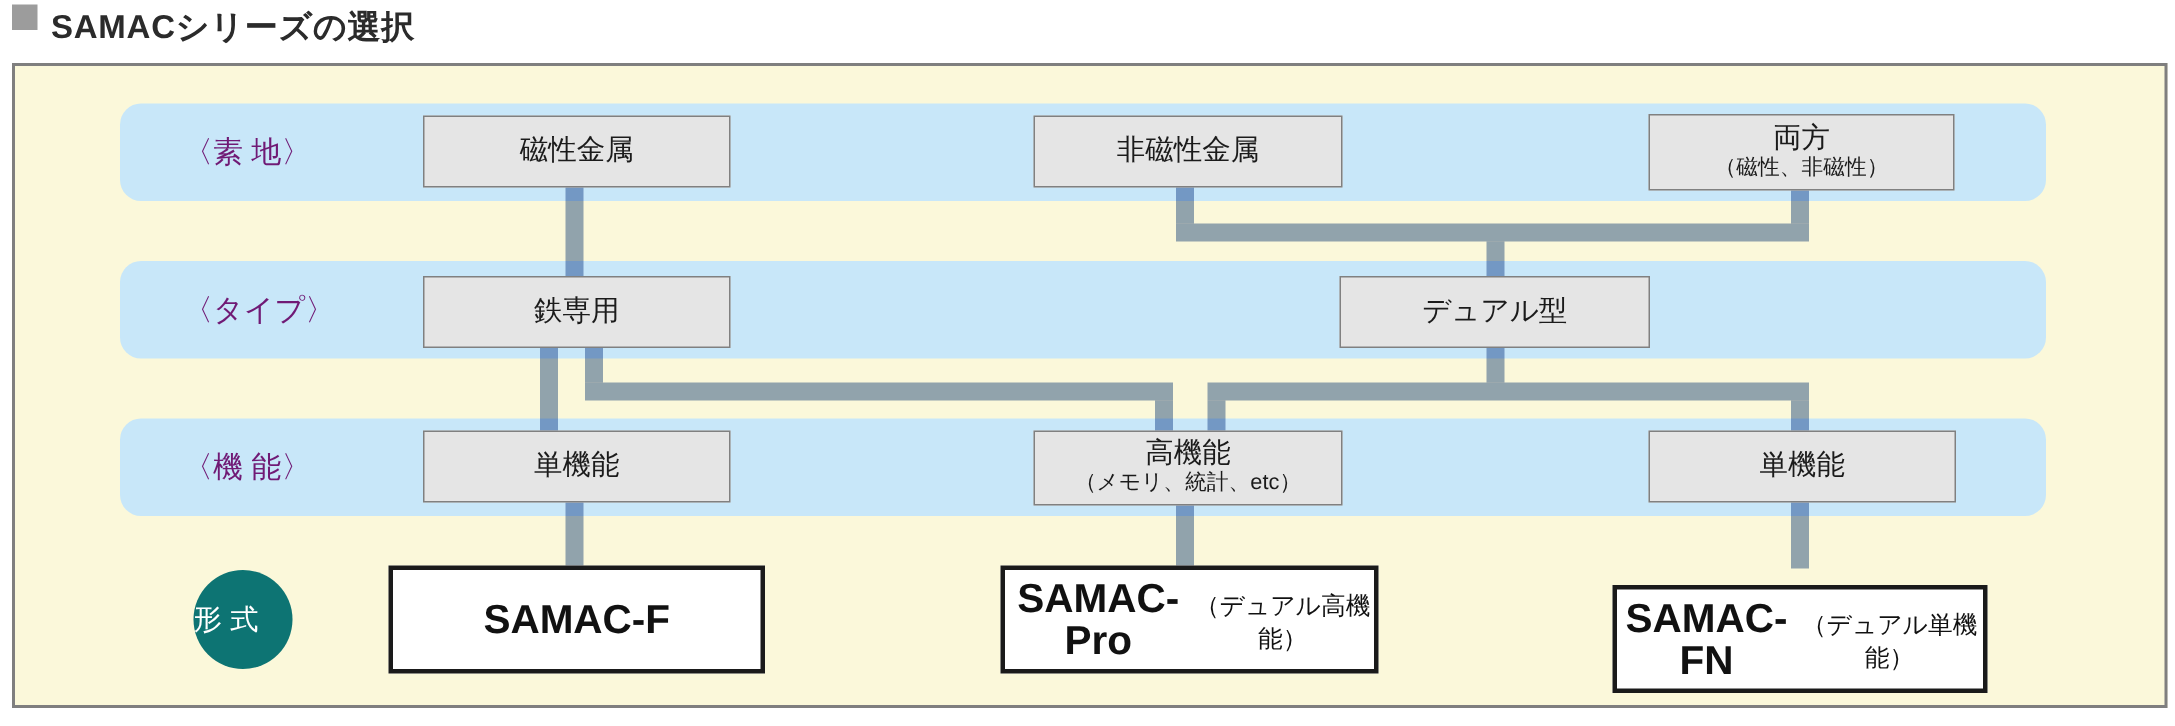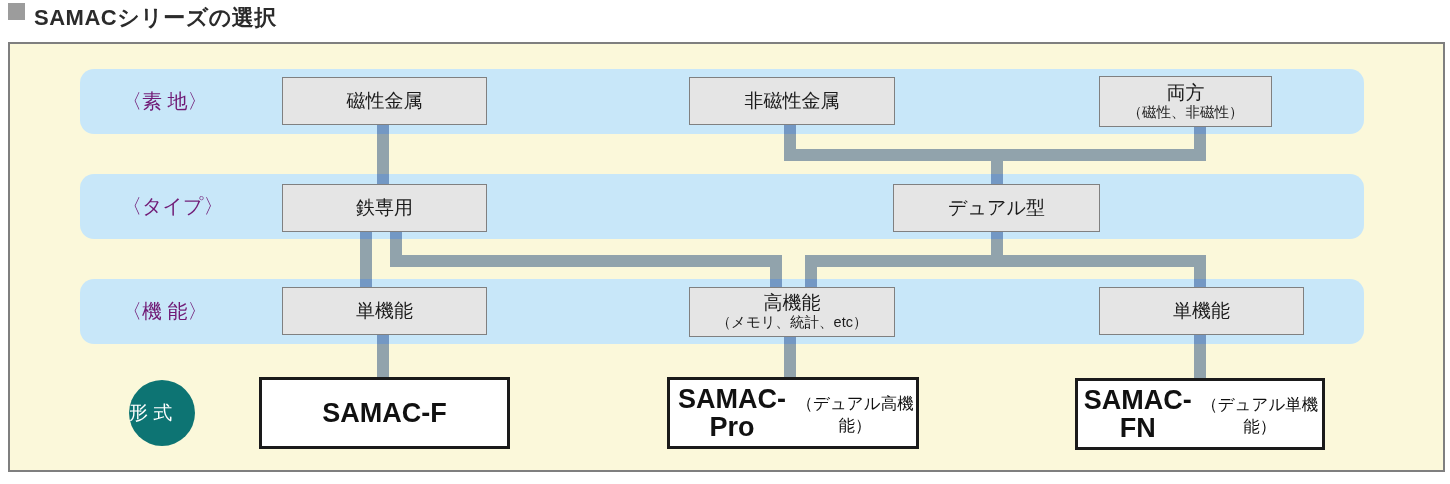--- a/index.html
+++ b/index.html
@@ -78,21 +78,21 @@
     <div class="conn" style="left:367px;top:289px;width:12px;height:46px;"></div>
     <div class="conn" style="left:774px;top:291px;width:12px;height:44px;"></div>
     <div class="conn" style="left:1184px;top:289px;width:12px;height:46px;"></div>
 
     <div class="node" style="left:272px;top:33px;width:205px;height:48px;">
       <span class="main">磁性金属</span>
     </div>
     <div class="node" style="left:679px;top:33px;width:206px;height:48px;">
       <span class="main">非磁性金属</span>
     </div>
-    <div class="node" style="left:1089px;top:32px;width:173px;height:51px;">
+    <div class="node" style="left:1089px;top:32px;width:204px;height:51px;">
       <span class="main">両方</span>
       <span class="sub">（磁性、非磁性）</span>
     </div>
 
     <div class="node" style="left:883px;top:140px;width:207px;height:48px;">
       <span class="main">デュアル型</span>
     </div>
     <div class="node" style="left:272px;top:140px;width:205px;height:48px;">
       <span class="main">鉄専用</span>
     </div>
@@ -112,19 +112,19 @@
       <span>形 式</span>
     </div>
 
     <div class="result" style="left:249px;top:333px;width:251px;height:72px;">
       <span class="name">SAMAC-F</span>
     </div>
     <div class="result" style="left:657px;top:333px;width:252px;height:72px;">
       <span class="name">SAMAC-Pro</span>
       <span class="sub">（デュアル高機能）</span>
     </div>
-    <div class="result" style="left:1065px;top:334px;width:250px;height:72px;">
+    <div class="result" style="left:1065px;top:346px;width:250px;height:72px;">
       <span class="name">SAMAC-FN</span>
       <span class="sub">（デュアル単機能）</span>
     </div>
 
   </div>
 </div>
 
 </body></html>

